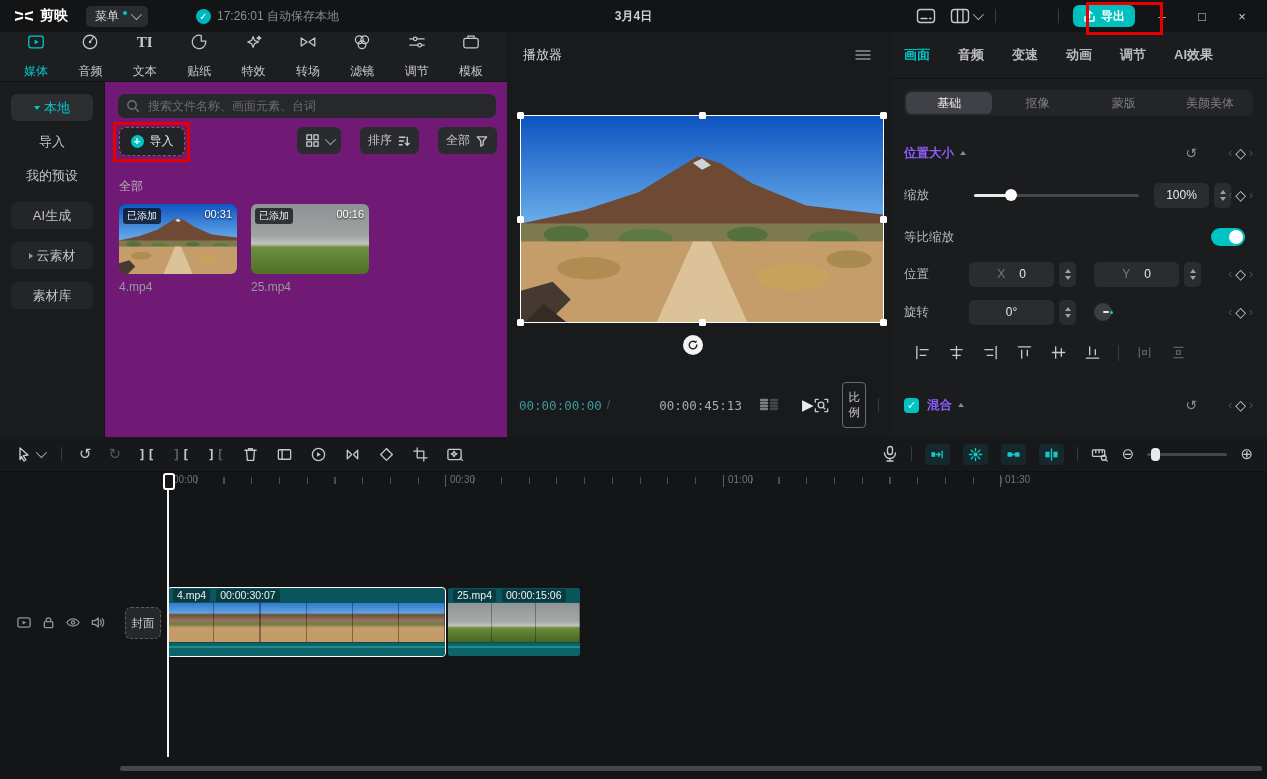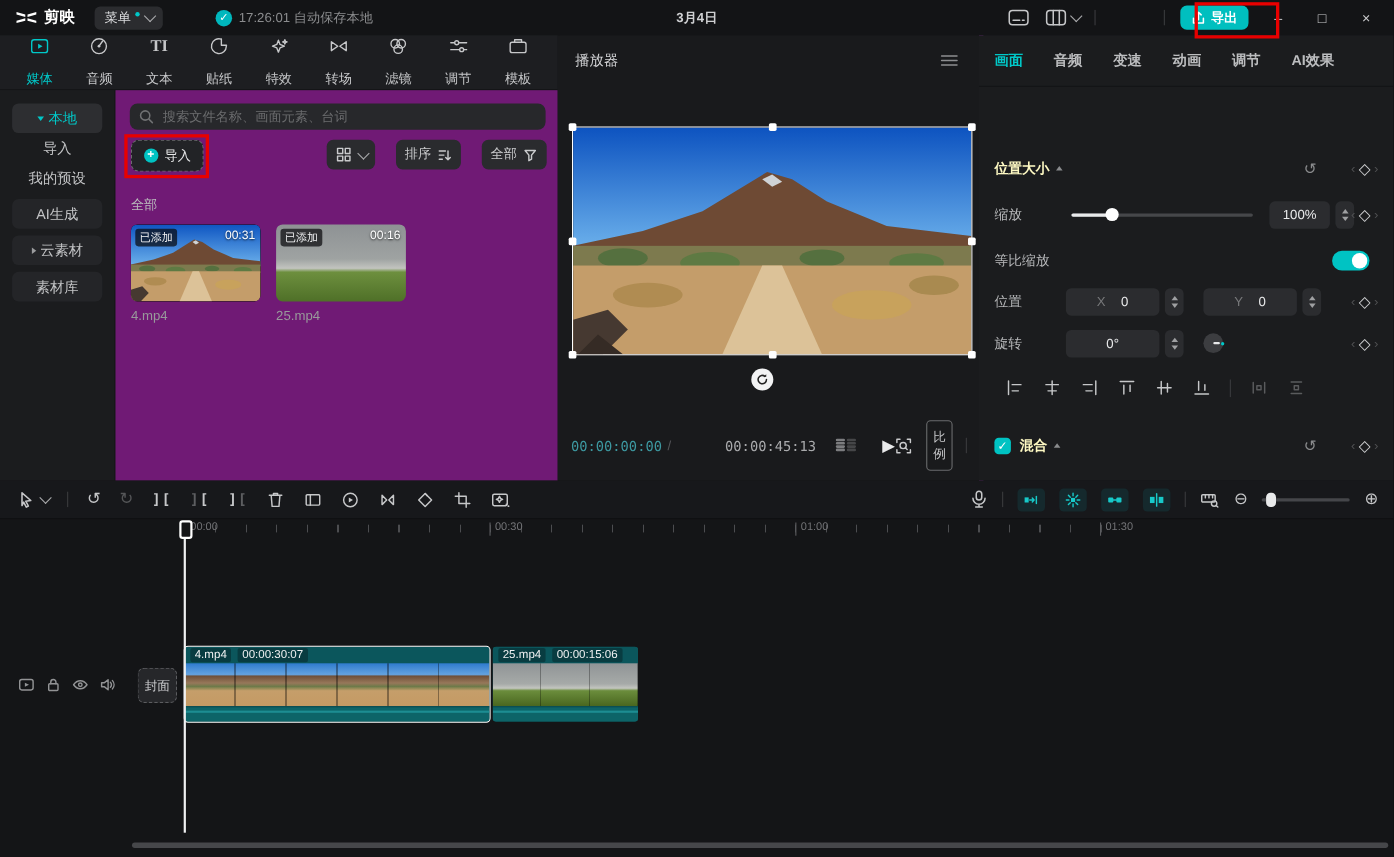--- a/index.html
+++ b/index.html
@@ -34,21 +34,21 @@
 
   
   .left-panel{position:absolute;left:0;top:32px;width:507px;height:405px;background:#1d1e21;border-right:2px solid #101113;}
   .tabstrip{position:absolute;left:0;top:0;width:100%;height:50px;display:flex;justify-content:space-between;
             padding:0 14px;box-sizing:border-box;border-bottom:1px solid #141517;background:#1d1e21;}
   .tool{display:flex;flex-direction:column;align-items:center;justify-content:center;gap:12px;color:#c6c7c9;width:44px;}
   .tool .tlabel{font-size:12px;}
   .tool.active{color:#00c8c8;}
   .ti-glyph{font-family:"Liberation Serif",serif;font-weight:bold;font-size:15px;line-height:18px;}
   .sidebar{position:absolute;left:0;top:50px;width:105px;height:355px;background:#1b1c1e;border-right:1px solid #141517;
-           display:flex;flex-direction:column;align-items:center;padding-top:12px;box-sizing:border-box;}
+           display:flex;flex-direction:column;align-items:center;padding-top:12px;gap:7px;box-sizing:border-box;}
   .side-item{width:82px;height:27px;border-radius:6px;display:flex;align-items:center;justify-content:center;
              gap:4px;color:#c3c4c6;font-size:13px;}
   .side-item.boxed{background:#242528;}
   .side-item.active{background:#2d2e31;color:#00c8c8;}
   .caret-r{width:0;height:0;border-left:4px solid #9a9b9d;border-top:3.5px solid transparent;border-bottom:3.5px solid transparent;}
   .caret-d{width:0;height:0;border-top:4px solid #00c8c8;border-left:3.5px solid transparent;border-right:3.5px solid transparent;}
   .media-area{position:absolute;left:105px;top:50px;width:402px;height:355px;background:#701a75;}
   .searchbox{position:absolute;left:13px;top:12px;width:378px;height:24px;background:#27282b;border-radius:7px;
              display:flex;align-items:center;gap:6px;padding:0 8px;box-sizing:border-box;color:#6f7072;}
   .searchbox input{flex:1;background:transparent;border:none;outline:none;color:#c9cacc;font-size:12px;
@@ -92,21 +92,21 @@
   .inspector{position:absolute;left:890px;top:32px;width:377px;height:405px;background:#1b1c1e;}
   .itabs{position:absolute;left:14px;top:14px;display:flex;gap:28px;font-size:13px;color:#bcbdbf;font-weight:bold;}
   .itabs .on{color:#00c8c8;}
   .itabs-line{position:absolute;left:0;top:46px;width:377px;height:1px;background:#131416;}
   .subtabs{position:absolute;left:14px;top:58px;width:349px;height:26px;background:#242528;border-radius:7px;
            display:flex;}
   .subtab{flex:1;display:flex;align-items:center;justify-content:center;color:#7d7e80;font-size:12px;border-radius:6px;}
   .subtab.on{background:#404146;color:#eceded;margin:2px;}
   .row{position:absolute;left:14px;right:14px;height:26px;display:flex;align-items:center;}
   .rlabel{color:#b8b9bb;font-size:12.5px;}
-  .sec-label{color:#fef9c3;font-weight:bold;font-size:12.5px;}
+  .sec-label{color:#8b5cf6;font-weight:bold;font-size:12.5px;}
   .caret-up{width:0;height:0;border-bottom:4px solid #8a8b8d;border-left:3.5px solid transparent;border-right:3.5px solid transparent;margin-left:6px;}
   .kf{position:absolute;right:0;display:flex;align-items:center;gap:3px;}
   .kf .arr{color:#4f5052;font-size:12px;}
   .kf .dia{color:#cfd0d2;font-size:14px;}
   .reset{position:absolute;right:56px;color:#8a8b8d;font-size:14px;}
   .slider{position:absolute;left:70px;width:165px;height:3px;background:#46474a;border-radius:2px;top:50%;margin-top:-1.5px;}
   .slider .fill{position:absolute;left:0;width:37px;height:3px;background:#e9eaeb;border-radius:2px;}
   .slider .knob{position:absolute;left:31px;top:-5px;width:12px;height:12px;border-radius:50%;background:#fff;}
   .valbox{position:absolute;left:250px;width:55px;height:25px;background:#2b2c2f;border-radius:5px;
           display:flex;align-items:center;justify-content:center;color:#e8e9ea;}
@@ -467,20 +467,26 @@
   <div class="inspector">
     <div class="itabs">
       <span class="on">画面</span>
       <span>音频</span>
       <span>变速</span>
       <span>动画</span>
       <span>调节</span>
       <span>AI效果</span>
     </div>
     <div class="itabs-line"></div>
+    <div class="subtabs">
+      <span class="subtab on">基础</span>
+      <span class="subtab">抠像</span>
+      <span class="subtab">蒙版</span>
+      <span class="subtab">美颜美体</span>
+    </div>
 
     <div class="row" style="top:108px;">
       <span class="sec-label">位置大小</span>
       <span class="caret-up"></span>
       <span class="reset">↺</span>
       <span class="kf">
         <span class="arr">‹</span>
         <span class="dia">◇</span>
         <span class="arr">›</span>
       </span>

